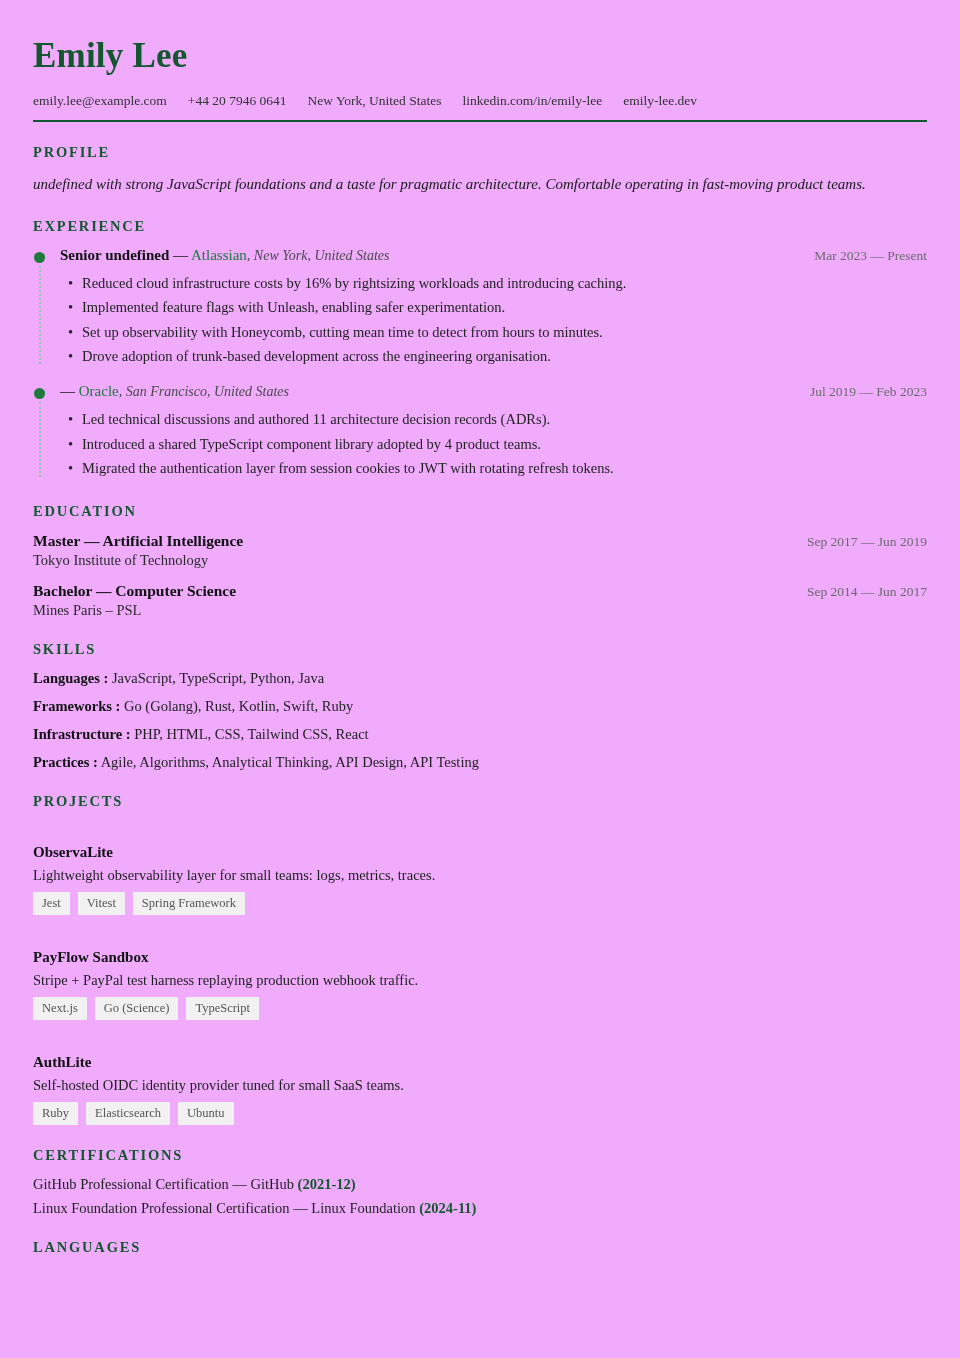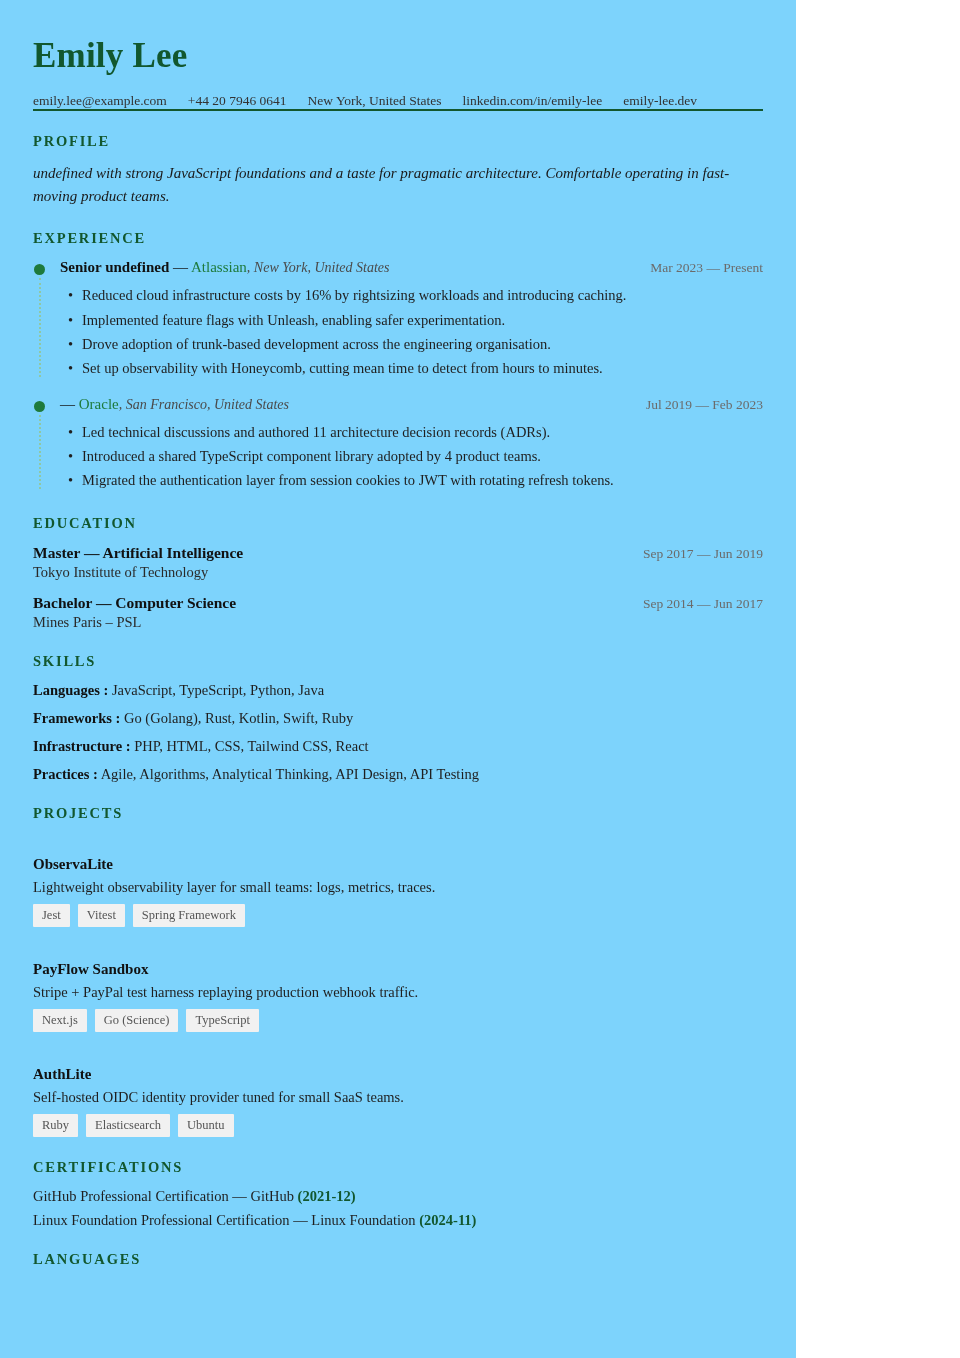--- a/index.html
+++ b/index.html
@@ -8,42 +8,43 @@
     padding: 0;
     background: #ffffff;
   }
   body {
     width: 960px;
     min-height: 1358px;
     font-family: "Liberation Serif", serif;
     color: #1a1a1a;
   }
   .page {
-    width: 796px;
+    width: 960px;
     min-height: 1358px;
-    background: #7dd3fc;
+    background: #f0abfc;
     padding: 34px 33px 20px 33px;
   }
   
   .name {
     font-family: "Liberation Serif", serif;
     font-size: 35px;
     font-weight: bold;
     color: #12572e;
     letter-spacing: 0.2px;
     margin: 4px 0 18px 0;
     line-height: 1.05;
   }
   .contact-row {
     display: flex;
     flex-wrap: wrap;
     align-items: baseline;
     gap: 0;
     font-size: 13.5px;
     color: #333333;
+    padding-bottom: 11px;
     border-bottom: 2px solid #12572e;
   }
   .contact-item { margin-right: 21px; white-space: nowrap; }
   .contact-item:last-child { margin-right: 0; }
 
   
   .section { margin-top: 22px; }
   .section-title {
     font-family: "Liberation Serif", serif;
     font-size: 14.5px;
@@ -189,22 +190,22 @@
         <div class="exp-item">
           <span class="exp-dot"></span>
           <span class="exp-line"></span>
           <div class="exp-head">
             <div class="exp-headline"><span class="exp-role">Senior undefined</span> <span class="exp-sep">—</span> <span class="exp-company">Atlassian</span><span class="exp-location">, New York, United States</span></div>
             <div class="exp-dates">Mar 2023 — Present</div>
           </div>
           <ul class="bullets">
             <li>Reduced cloud infrastructure costs by 16% by rightsizing workloads and introducing caching.</li>
             <li>Implemented feature flags with Unleash, enabling safer experimentation.</li>
+            <li>Set up observability with Honeycomb, cutting mean time to detect from hours to minutes.</li>
             <li>Drove adoption of trunk-based development across the engineering organisation.</li>
-            <li>Set up observability with Honeycomb, cutting mean time to detect from hours to minutes.</li>
           </ul>
         </div>
         <div class="exp-item">
           <span class="exp-dot"></span>
           <span class="exp-line"></span>
           <div class="exp-head">
             <div class="exp-headline"><span class="exp-sep">—</span> <span class="exp-company">Oracle</span><span class="exp-location">, San Francisco, United States</span></div>
             <div class="exp-dates">Jul 2019 — Feb 2023</div>
           </div>
           <ul class="bullets">

